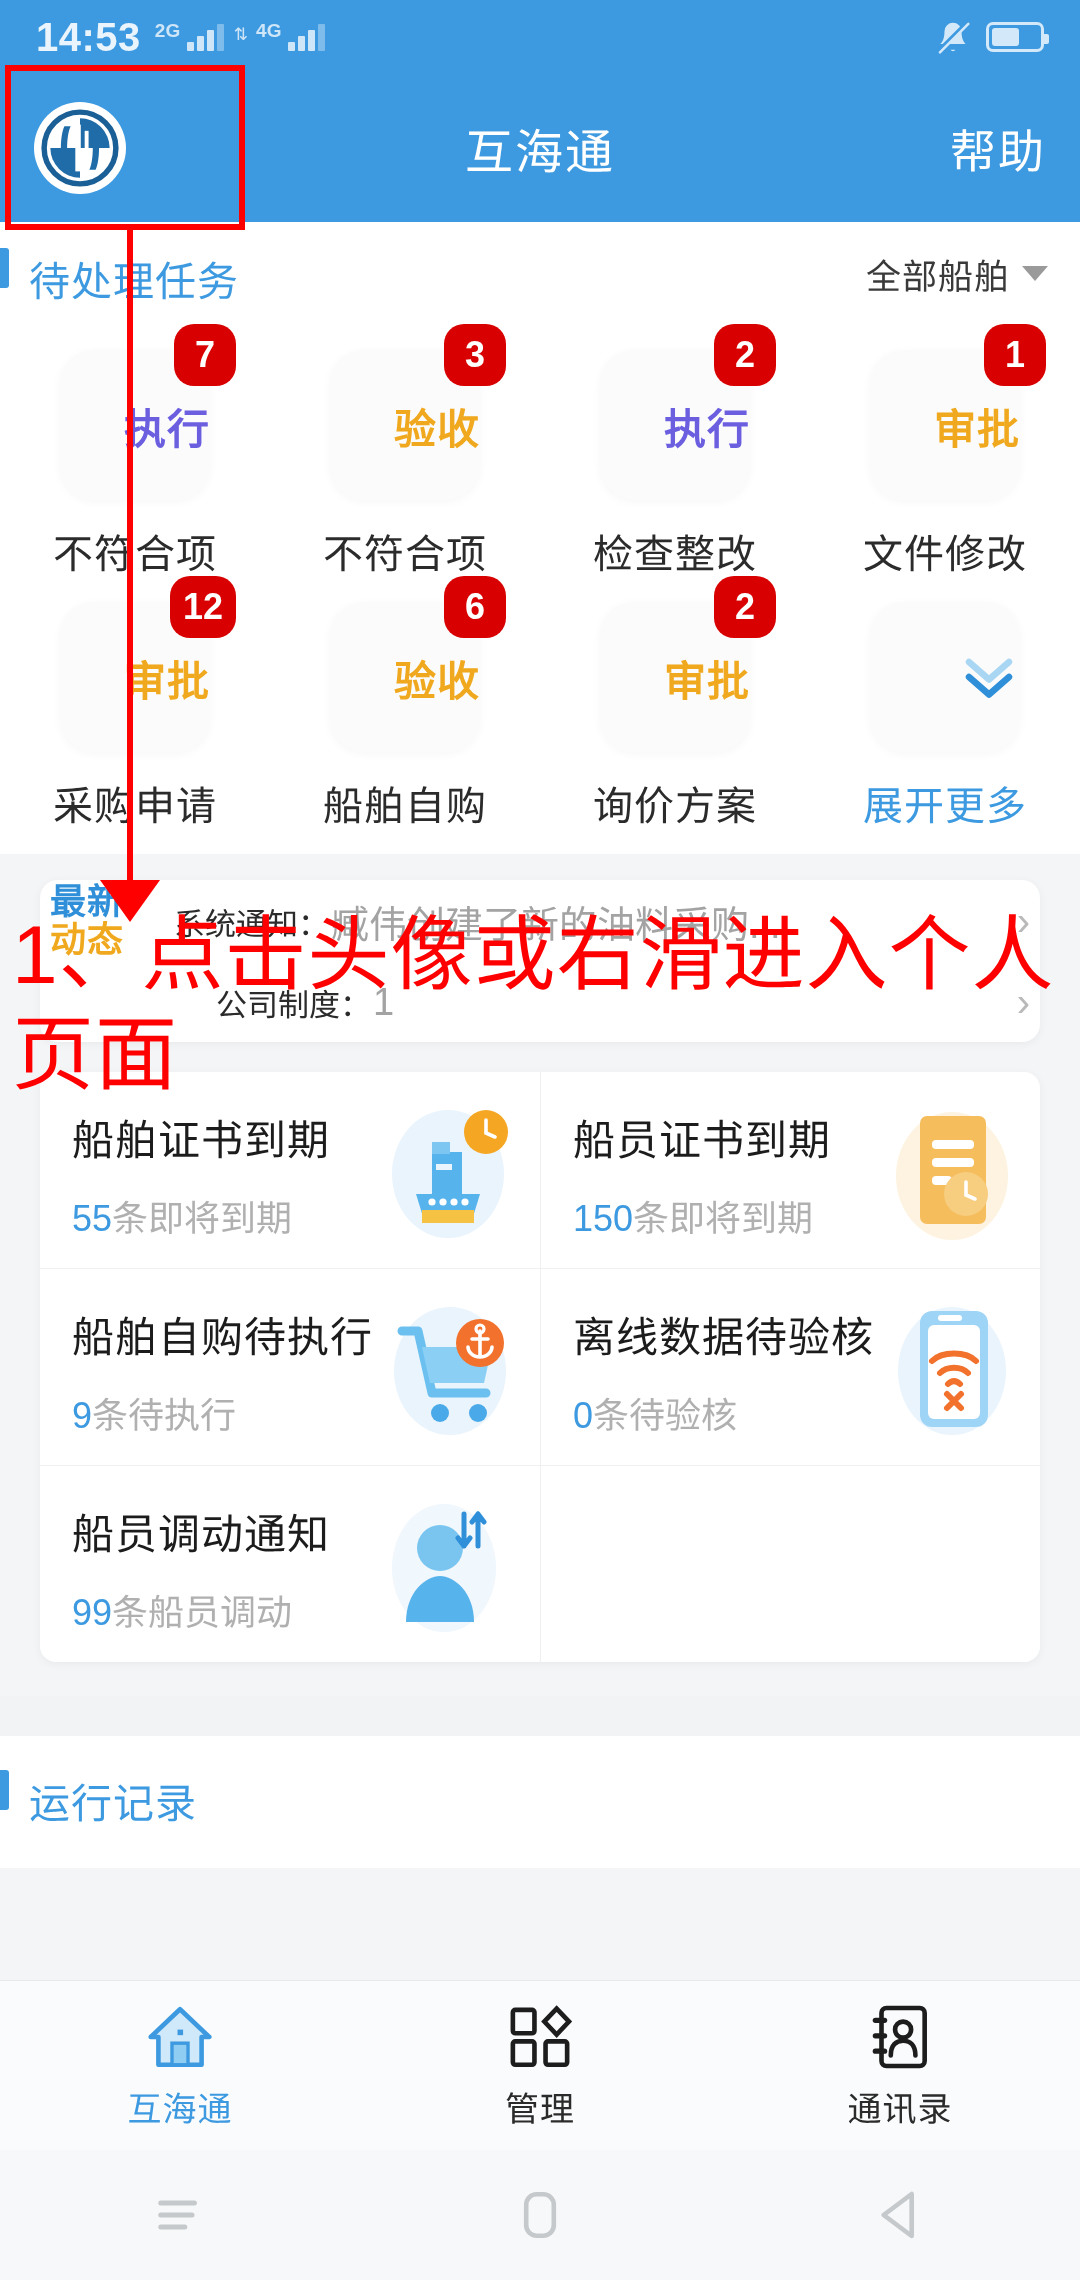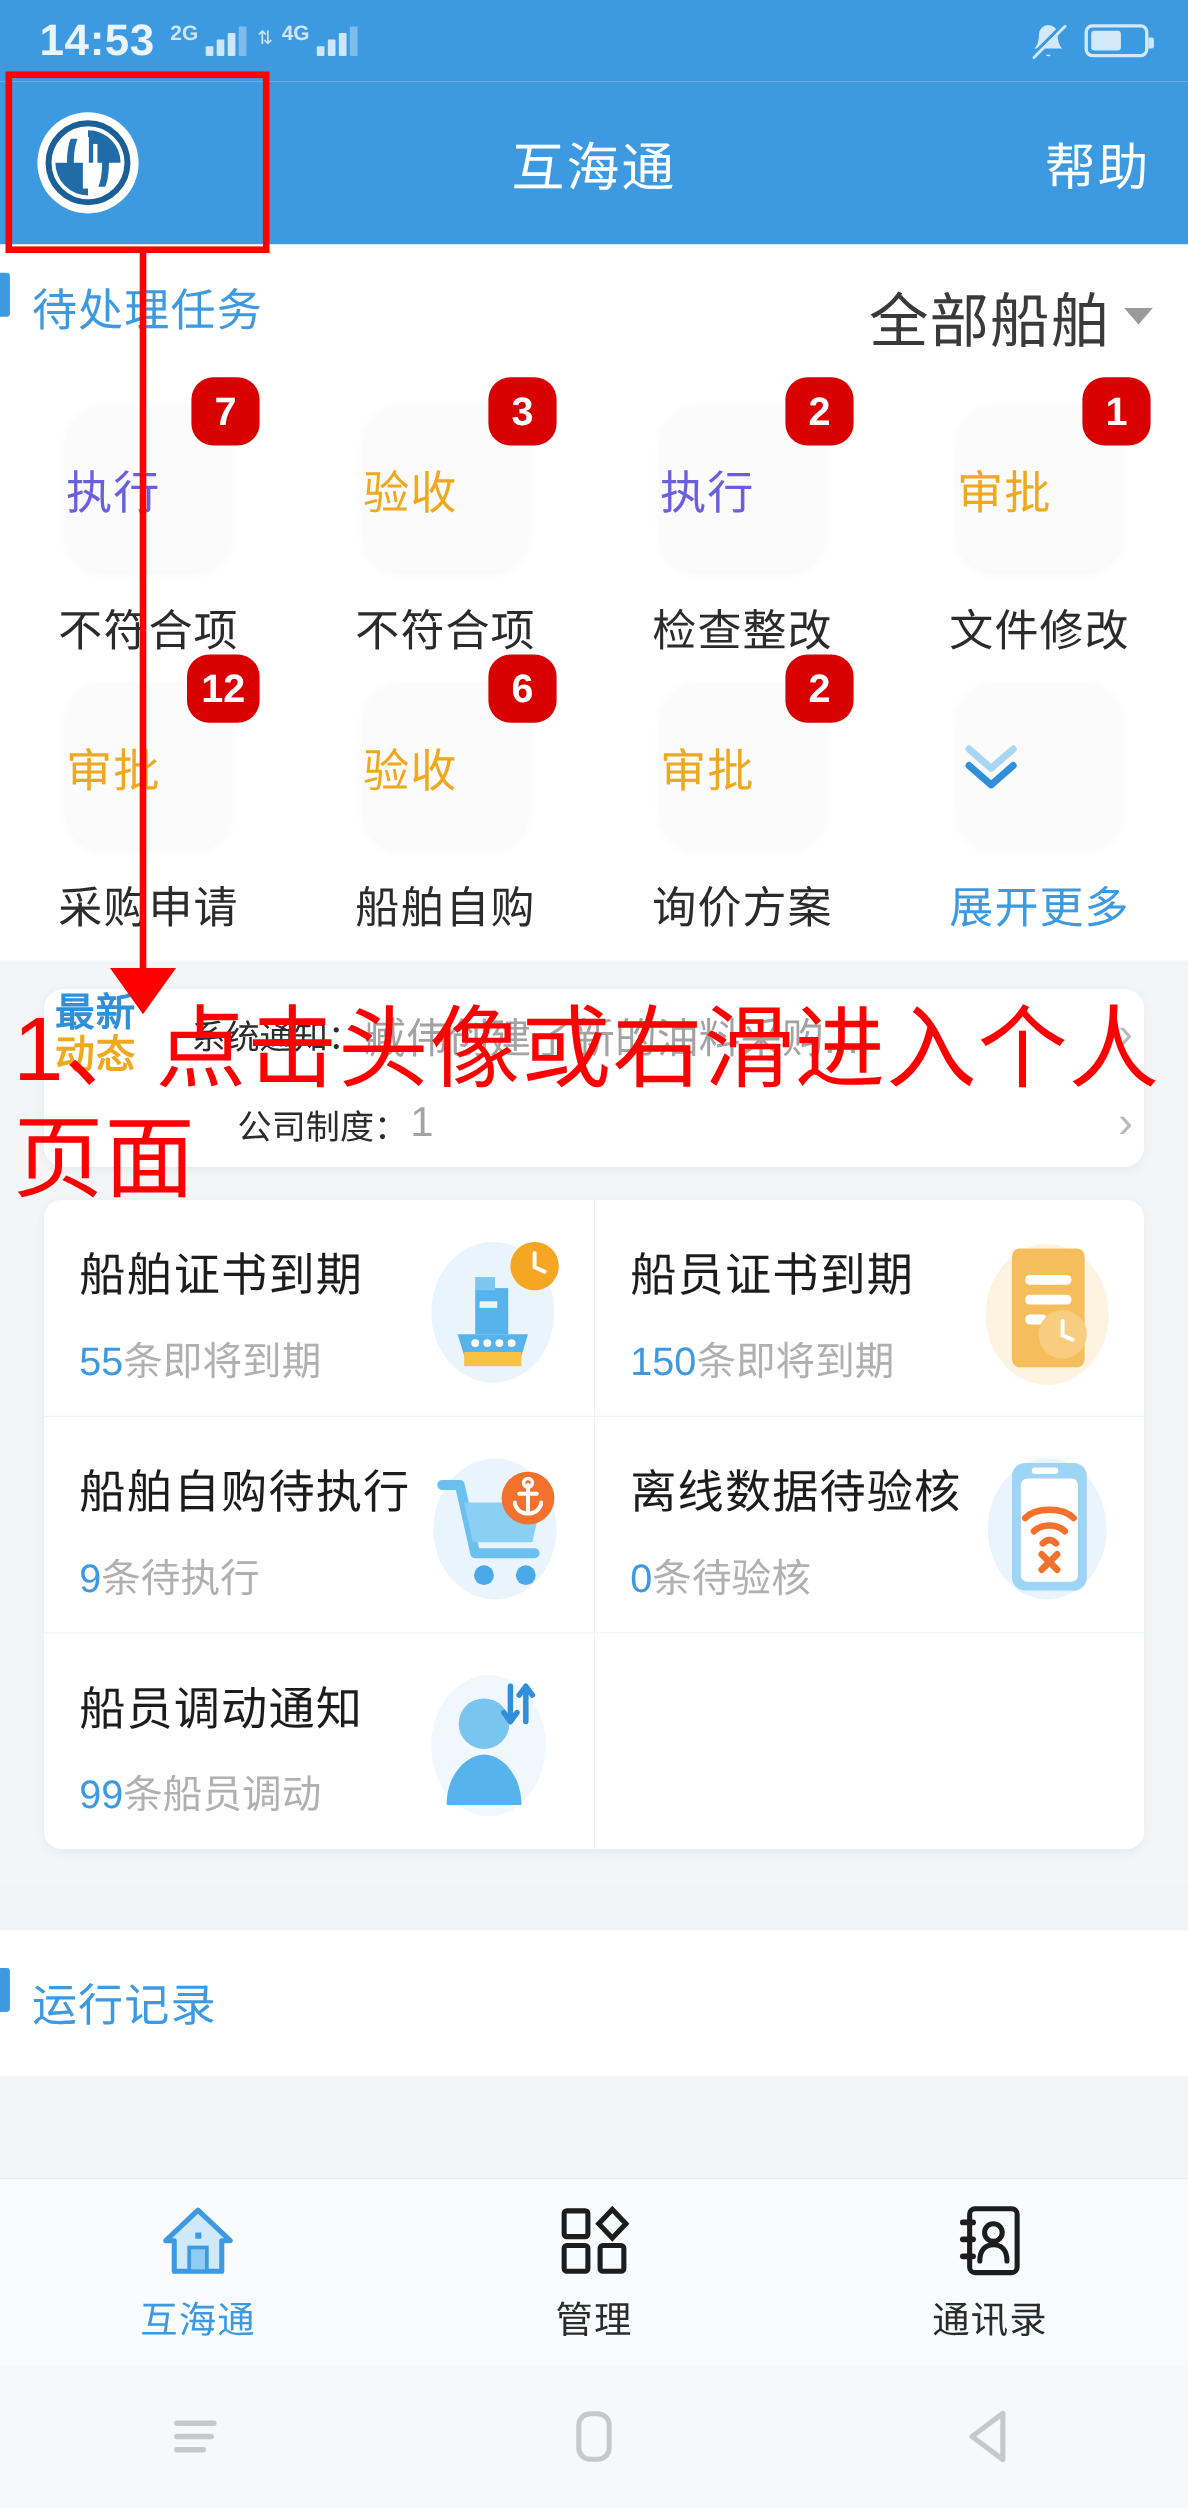--- a/index.html
+++ b/index.html
@@ -57,35 +57,35 @@
     margin-left:auto; color:#ffffff; font-size:46px; letter-spacing:2px; z-index:2;
   }
 
   
   .sec-head{
     display:flex; align-items:flex-start; padding:26px 32px 10px 0; background:#ffffff;
   }
   .sec-bar{ width:9px; height:40px; background:#3d9ae0; border-radius:0 3px 3px 0; }
   .sec-title{ font-size:41px; color:#3d9ae0; margin-left:20px; letter-spacing:1px; }
   .ship-filter{ margin-left:auto; display:flex; align-items:center; gap:12px; }
-  .ship-filter .txt{ font-size:54px; color:#3a3a3a; letter-spacing:1px; }
+  .ship-filter .txt{ font-size:35px; color:#3a3a3a; letter-spacing:1px; }
   .caret{ width:0;height:0;border-left:13px solid transparent;border-right:13px solid transparent;border-top:15px solid #9a9a9a;}
 
   
   .taskwrap{ background:#ffffff; padding:10px 0 22px; }
   .taskrow{ display:flex; }
   .task{
     flex:1 1 25%; display:flex; flex-direction:column; align-items:center;
     padding-top:22px;
   }
   .tile-holder{ position:relative; width:150px; height:150px; }
   .tile{
     width:150px; height:150px; border-radius:34px; background:#fbfbfc;
     box-shadow:0 2px 10px rgba(0,0,0,.035);
-    display:flex; align-items:center; justify-content:flex-start;
+    display:flex; align-items:center; justify-content:flex-end;font-weight:bold;
   }
   .tile .tlabel{ font-size:42px; letter-spacing:1px; }
   .c-exec{ color:#6b5fe0; }
   .c-accept{ color:#f0a91e; }
   .c-approve{ color:#f0a91e; }
   .badge{
     position:absolute; top:-26px; right:-26px; min-width:62px; height:62px;
     background:#d80000; color:#ffffff; border-radius:20px;
     display:flex; align-items:center; justify-content:center;
     font-size:36px; font-weight:600; padding:0 13px; letter-spacing:0;

